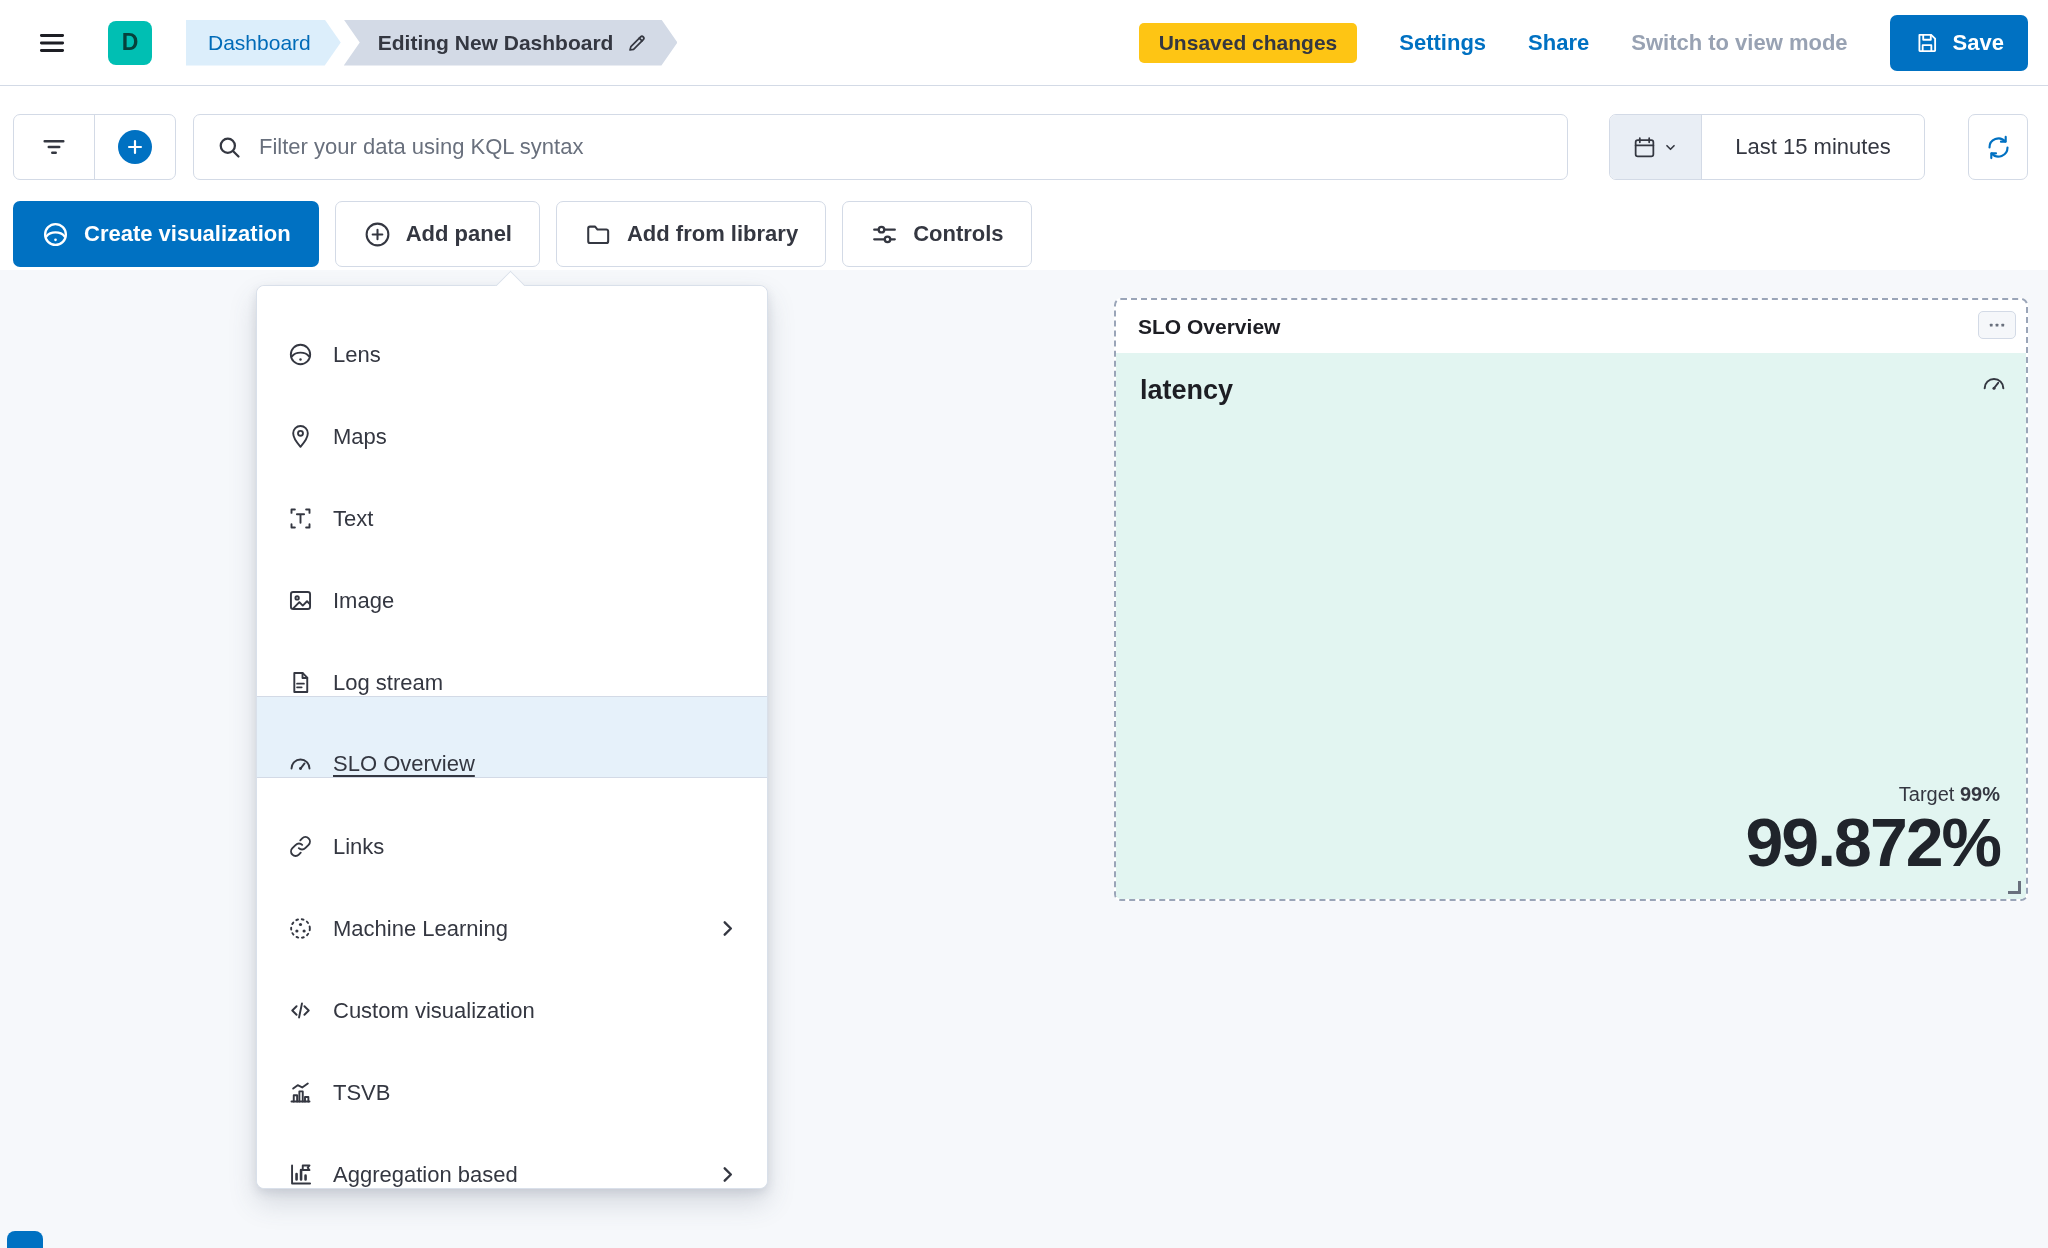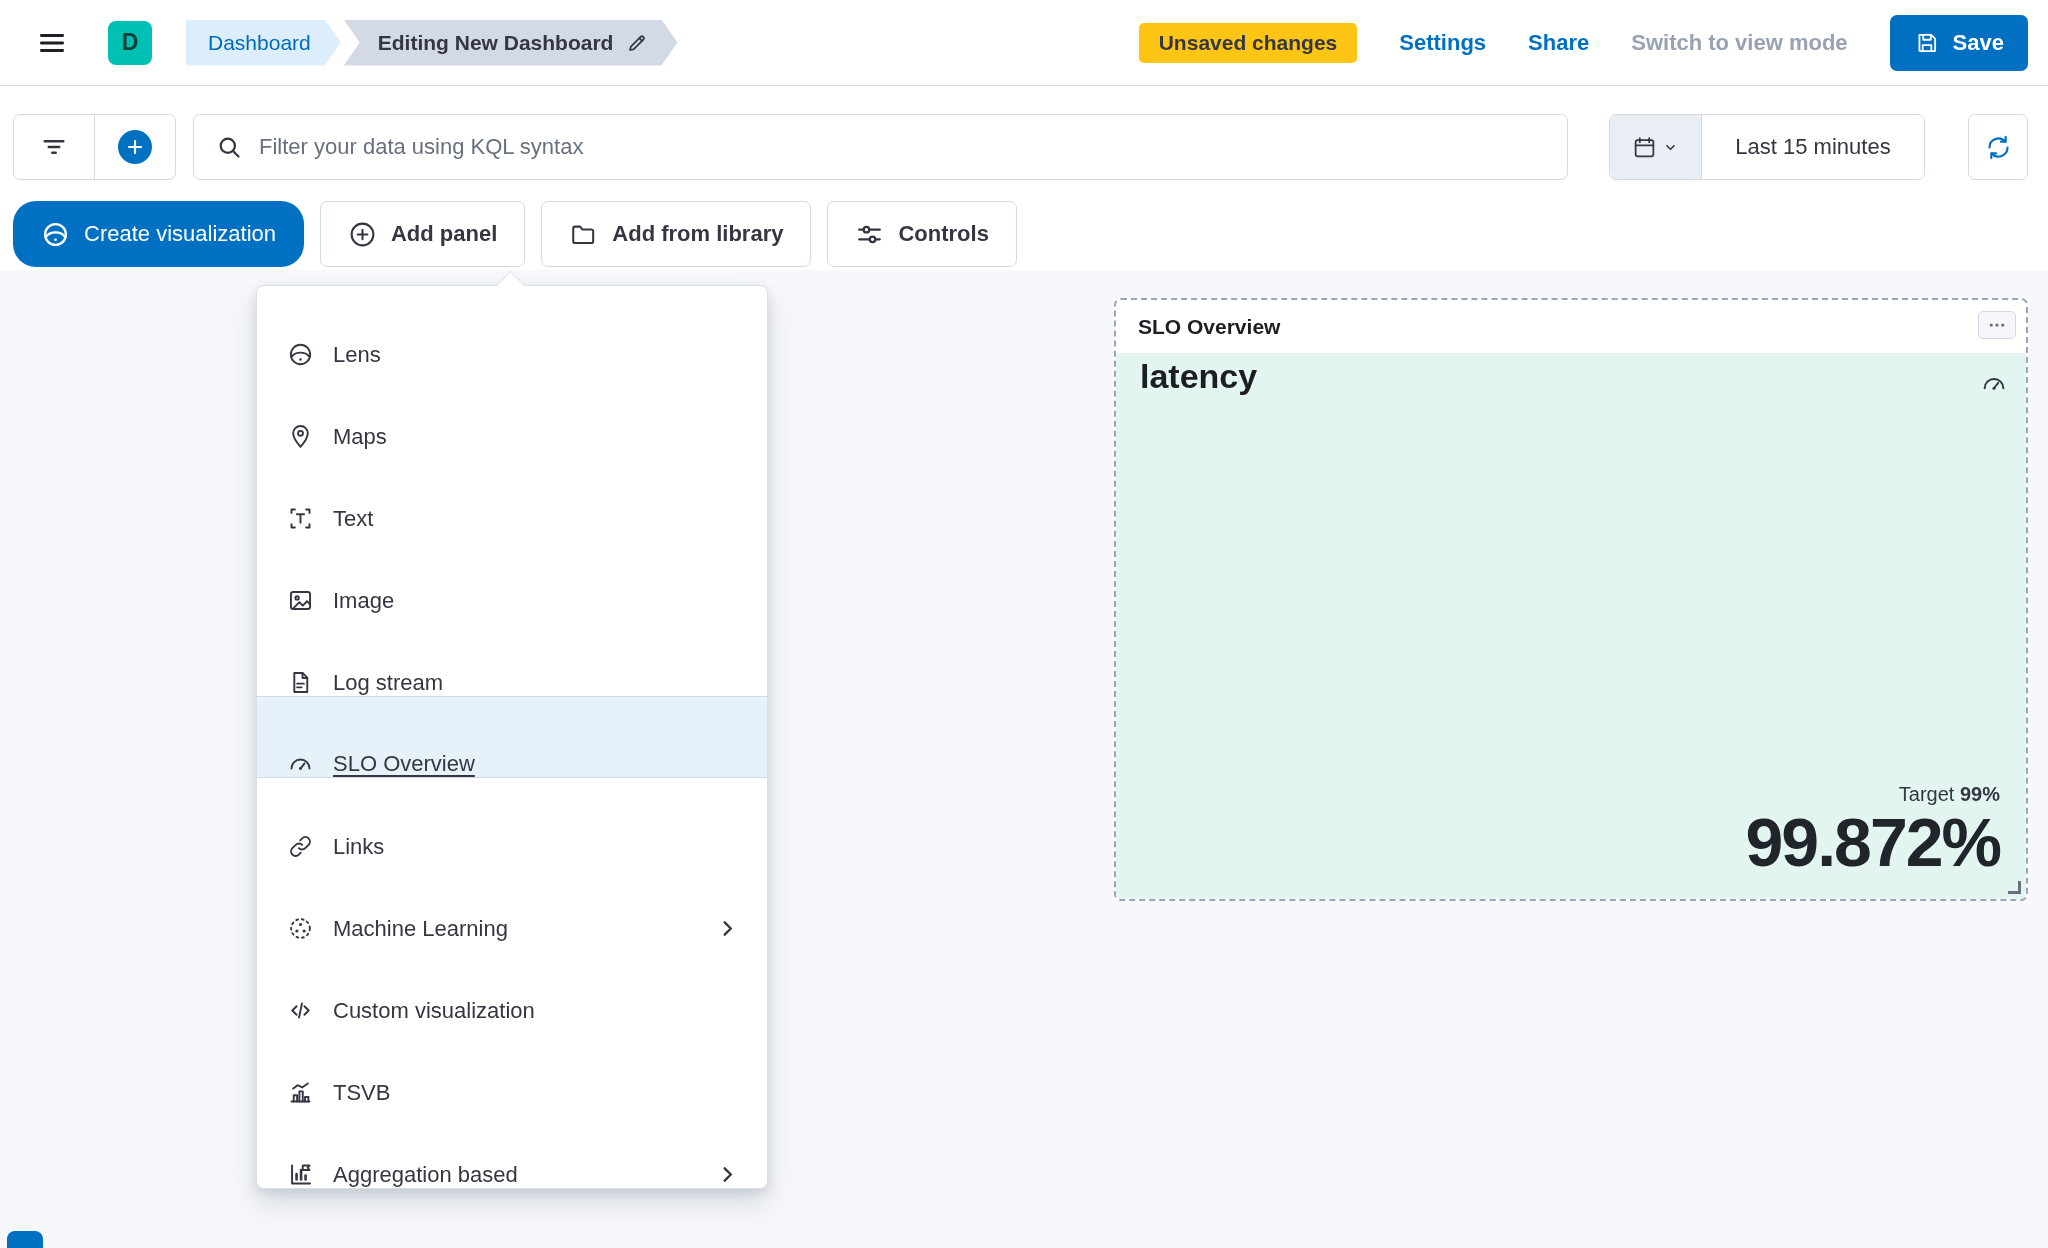--- a/index.html
+++ b/index.html
@@ -75,21 +75,21 @@
   }
   .date-label { flex:1; display:flex; align-items:center; justify-content:center; font-size:22px; color:#343741; cursor:pointer; white-space:nowrap; }
   .btn-refresh {
     margin-left:43px; width:60px; flex:none; border:1px solid #d3dae6; border-radius:7px; background:#fff; color:#0071c2;
     display:flex; align-items:center; justify-content:center; cursor:pointer;
   }
 
   
   .toolbar-row { display:flex; align-items:stretch; gap:16px; margin:21px 13px 0 13px; height:66px; }
   .btn { display:flex; align-items:center; gap:14px; border-radius:7px; font-size:22px; cursor:pointer; padding:0 27px; border:1px solid transparent; }
-  .btn-primary { background:#0071c2; color:#fff; font-weight:400;border-radius:23px; }
+  .btn-primary { background:#0071c2; color:#fff; font-weight:700; }
   .btn-secondary { background:#fff; color:#343741; font-weight:600; border-color:#d3dae6;justify-content:center; }
   .btn .icon { width:29px; height:29px; }
 
   
   .canvas { position:absolute; left:0; top:270px; width:2048px; height:978px; background:#f6f8fb; }
 
   
   .popover {
     position:absolute; left:256px; top:285px; width:512px; background:#fff;
     border:1px solid #d9e0ea; border-radius:8px; z-index:10;
@@ -119,21 +119,21 @@
   .panel-title { font-size:21px; font-weight:700; color:#1d1e24; }
   .panel-options {
     position:absolute; top:11px; right:10px; width:38px; height:28px; background:#f5f7fa;
     border:1px solid #d3dae6; border-radius:5px; display:flex; align-items:center; justify-content:center;
     color:#69707d; cursor:pointer; z-index:6;
   }
   .panel-body {
     position:absolute; left:0; right:0; top:53px; bottom:0; background:#e2f5f1;
     border-radius:0 0 5px 5px; overflow:hidden;
   }
-  .metric-name { position:absolute; left:24px; top:4px; font-size:34px; font-weight:700; color:#1d1e24; }
+  .metric-name { position:absolute; left:24px; top:22px; font-size:27px; font-weight:700; color:#1d1e24; }
   .metric-gauge { position:absolute; right:18px; top:16px; width:28px; height:28px; color:#343741; }
   .metric-block { position:absolute; right:26px; bottom:20px; text-align:right; }
   .target-line { font-size:20px; color:#343741; }
   .target-line b { font-weight:700; }
   .metric-value { font-size:68px; font-weight:700; color:#20242b; letter-spacing:-2px; line-height:1.08; }
   .resize-handle {
     position:absolute; right:5px; bottom:5px; width:13px; height:13px;
     border-right:3px solid #69707d; border-bottom:3px solid #69707d; cursor:nwse-resize;
   }
 

